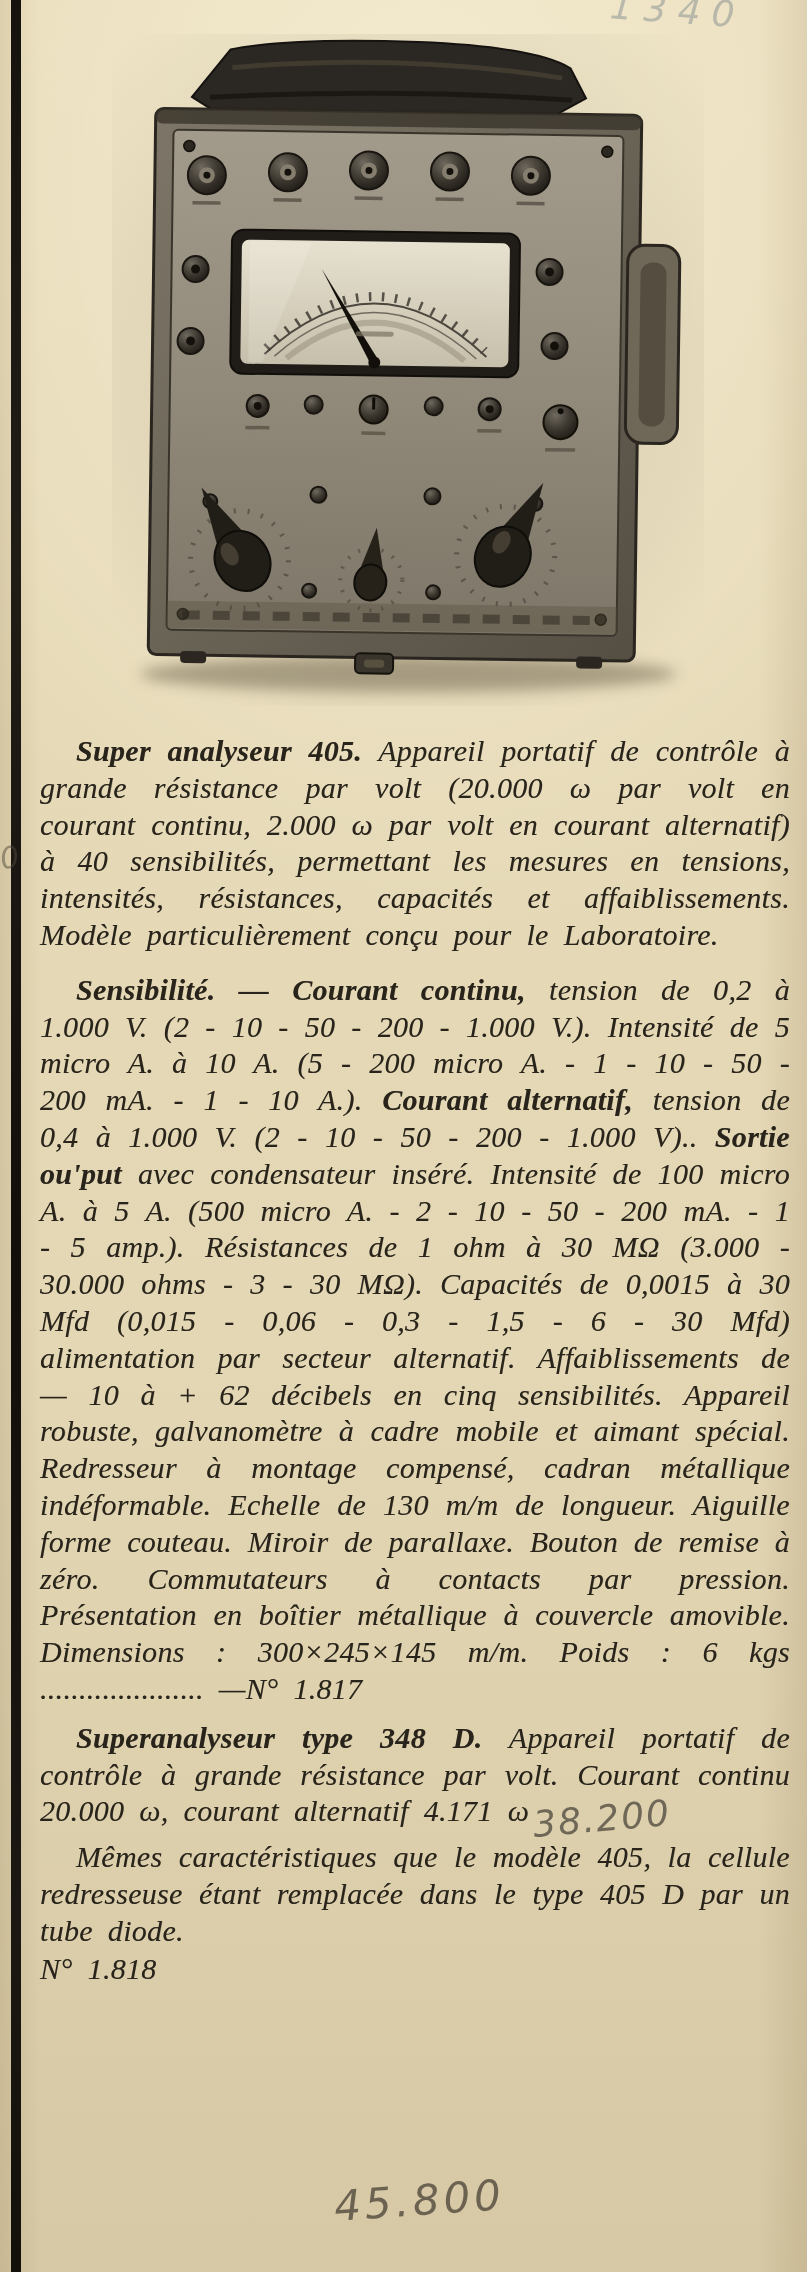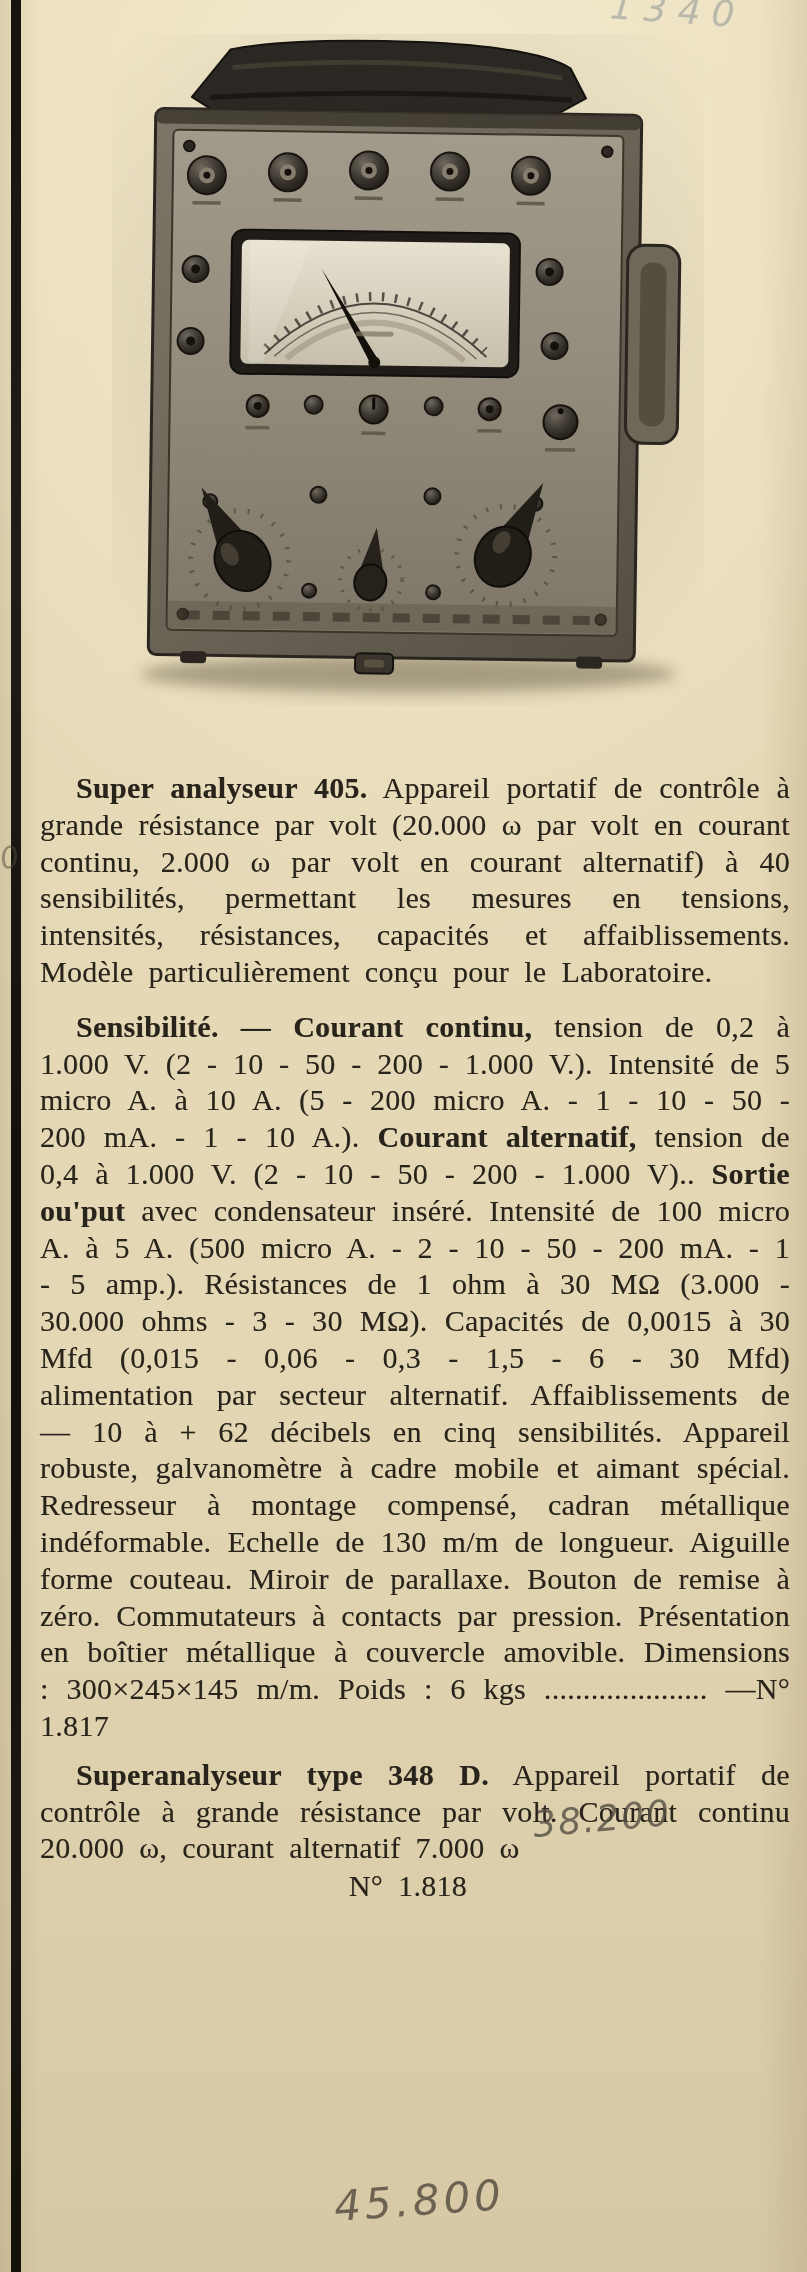--- a/index.html
+++ b/index.html
@@ -11,31 +11,32 @@
       linear-gradient(90deg, rgba(123,98,58,0.16) 0%, rgba(123,98,58,0) 5%, rgba(123,98,58,0) 94%, rgba(123,98,58,0.15) 100%),
       linear-gradient(180deg, rgba(140,115,70,0) 0%, rgba(140,115,70,0.05) 60%, rgba(128,103,60,0.17) 100%);
     font-family:"Liberation Serif","DejaVu Serif",serif;
   }
   .scan-band {
     position:absolute; left:11px; top:0; width:10px; height:2272px;
     background:linear-gradient(180deg,#16130f,#211c16 25%,#120f0b 55%,#1b1712 85%,#131009);
   }
   .photo { position:absolute; left:112px; top:34px; width:592px; height:672px; }
   .copy {
-    position:absolute; left:40px; top:770px; width:750px;
+    position:absolute; left:40px; top:733px; width:750px;
     font-size:30px; line-height:36.8px; color:#29241b;
     text-align:justify; letter-spacing:0.3px; word-spacing:0.24em;
     text-shadow:0.3px 0.3px 0.6px rgba(41,36,27,0.35);
+    font-style:italic;
   }
   .copy p { margin:0; text-indent:36px; }
   p.p2 { margin-top:18px; }
   p.p3 { margin-top:12px; }
   p.p4 { margin-top:9px; }
   .copy b { font-weight:bold; }
-  .ref { text-align:center; padding-right:14px; margin-top:1px; }
+  .ref { text-align:left; padding-right:14px; margin-top:1px; }
   .hw {
     position:absolute; font-family:"DejaVu Sans","Liberation Sans",sans-serif;
     font-style:italic; pointer-events:none; white-space:nowrap;
   }
   #hw-topright { top:-10px; left:610px; font-size:36px; color:rgba(96,112,128,0.38); transform:rotate(4deg); letter-spacing:11px; }
   #hw-margin   { top:840px; left:0px;  font-size:30px; color:rgba(80,72,60,0.5);  transform:rotate(-10deg); }
   #hw-38200    { top:1798px; left:533px; font-size:36px; color:rgba(84,78,66,0.8); transform:rotate(-5deg); letter-spacing:2px; }
   #hw-45800    { top:2176px; left:334px; font-size:42px; color:rgba(88,80,66,0.85); transform:rotate(-4deg); letter-spacing:4px; }
 </style>
 </head>
@@ -230,20 +231,21 @@
       </g>
     </g>
   </svg>
 </div>
 
 <div class="copy">
   <p class="p1"><b>Super analyseur 405.</b><span> Appareil portatif de contrôle à grande résistance par volt (20.000 ω par volt en courant continu, 2.000 ω par volt en courant alternatif) à 40 sensibilités, permettant les mesures en tensions, intensités, résistances, capacités et affaiblissements. Modèle particulièrement conçu pour le Laboratoire.</span></p>
 
   <p class="p2"><b>Sensibilité. — Courant continu,</b><span> tension de 0,2 à 1.000 V. (2 - 10 - 50 - 200 - 1.000 V.). Intensité de 5 micro A. à 10 A. (5 - 200 micro A. - 1 - 10 - 50 - 200 mA. - 1 - 10 A.). </span><b>Courant alternatif,</b><span> tension de 0,4 à 1.000 V. (2 - 10 - 50 - 200 - 1.000 V).. </span><b>Sortie ou'put</b><span> avec condensateur inséré. Intensité de 100 micro A. à 5 A. (500 micro A. - 2 - 10 - 50 - 200 mA. - 1 - 5 amp.). Résistances de 1 ohm à 30 MΩ (3.000 - 30.000 ohms - 3 - 30 MΩ). Capacités de 0,0015 à 30 Mfd (0,015 - 0,06 - 0,3 - 1,5 - 6 - 30 Mfd) alimentation par secteur alternatif. Affaiblissements de — 10 à + 62 décibels en cinq sensibilités. Appareil robuste, galvanomètre à cadre mobile et aimant spécial. Redresseur à montage compensé, cadran métallique indéformable. Echelle de 130 m/m de longueur. Aiguille forme couteau. Miroir de parallaxe. Bouton de remise à zéro. Commutateurs à contacts par pression. Présentation en boîtier métallique à couvercle amovible. Dimensions : 300×245×145 m/m. Poids : 6 kgs ..................... —N° 1.817</span></p>
 
-  <p class="p3"><b>Superanalyseur type 348 D.</b><span> Appareil portatif de contrôle à grande résistance par volt. Courant continu 20.000 ω, courant alternatif 7.000 ω</span></p>
-
+  <p class="p3"><b>Superanalyseur type 348 D.</b><span> Appareil portatif de contrôle à grande résistance par volt. Courant continu 20.000 ω, courant alternatif 4.171 ω</span></p>
+
+  <p class="p4"><span>Mêmes caractéristiques que le modèle 405, la cellule redresseuse étant remplacée dans le type 405 D par un tube diode.</span></p>
 
   <div class="ref">N° 1.818</div>
 </div>
 
 <span id="hw-38200" class="hw">38.200</span>
 <span id="hw-45800" class="hw">45.800</span>
 
 </body></html>

